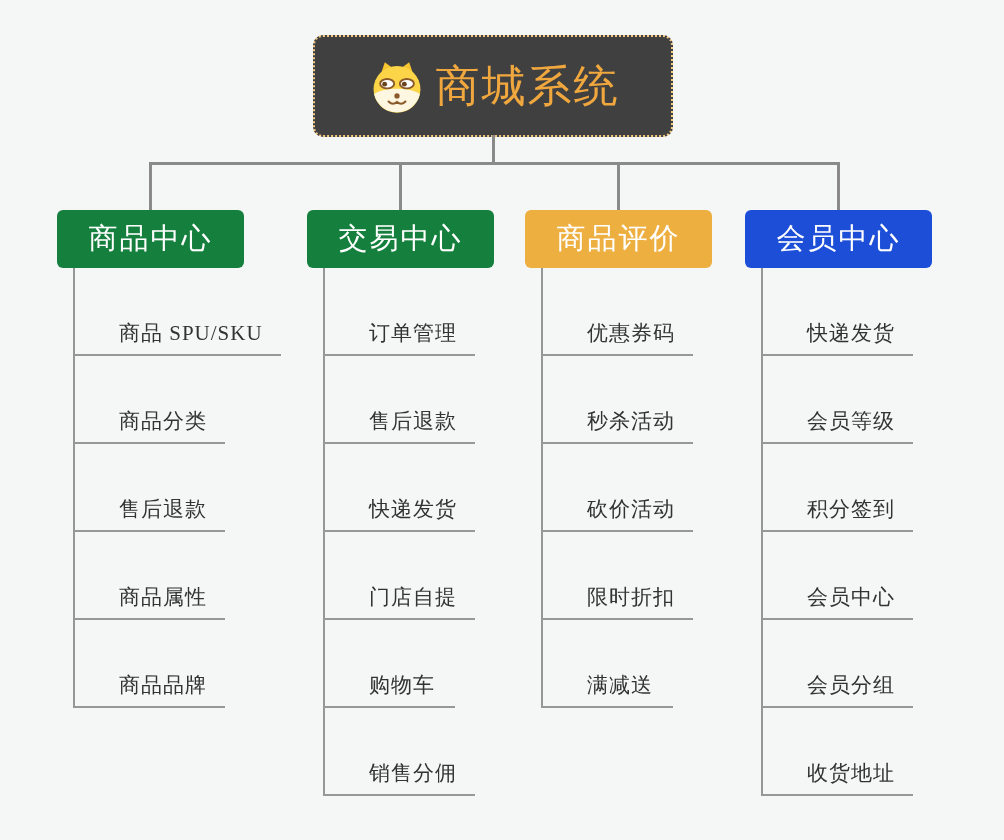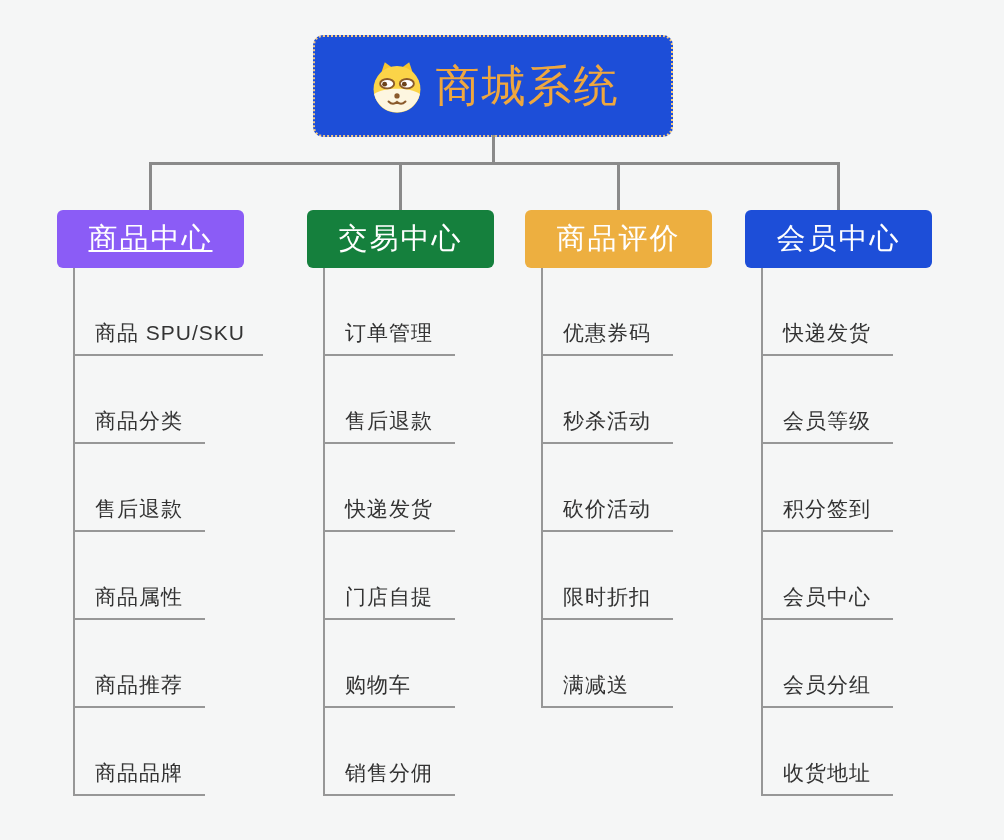--- a/index.html
+++ b/index.html
@@ -11,21 +11,21 @@
     position:relative;
     width:1004px;height:840px;
     background:#f5f6f6;
     overflow:hidden;
   }
 
   
   .root-node{
     position:absolute;left:313px;top:35px;
     width:360px;height:102px;
-    background:#1d4ed8;
+    background:#404040;
     border:2px dotted #f3c983;
     border-radius:10px;
     box-sizing:border-box;
     display:flex;align-items:center;justify-content:center;
     gap:9px;
   }
   .root-title{
     font-size:44px;
     letter-spacing:2px;
     color:#efa73e;
@@ -58,26 +58,27 @@
     margin-left:16px;
     border-left:2px solid #979797;
     width:max-content;
   }
   .child{
     box-sizing:border-box;
     height:88px;
     width:max-content;
     min-width:130px;
     display:flex;align-items:flex-end;
-    padding:0 18px 7px 20px;
+    padding:0 18px 7px 44px;
     border-bottom:2px solid #979797;
     font-size:21px;
     letter-spacing:1px;
     color:#333333;
     white-space:nowrap;
+    font-family:Liberation Serif, serif;
   }
 </style>
 </head>
 <body>
 
 <div class="stage">
 
   <div class="root-node" style="border-color: rgb(243, 201, 131);">
     <svg class="root-icon" viewBox="0 0 64 60" aria-hidden="true">
       <path d="M13 22 L19 4 L31 13 Z" fill="#f6c52f"></path>
@@ -95,27 +96,26 @@
   </div>
 
   <div class="line root-drop"></div>
   <div class="line bus"></div>
   <div class="line drop drop-1"></div>
   <div class="line drop drop-2"></div>
   <div class="line drop drop-3"></div>
   <div class="line drop drop-4"></div>
 
   <div class="branch branch-1">
-    <div class="branch-node" style="background-color: #8b5cf6; text-decoration: underline;">商品中心</div>
+    <div class="branch-node" style="background-color: #15803d;">商品中心</div>
     <div class="children">
       <div class="child">商品 SPU/SKU</div>
       <div class="child">商品分类</div>
       <div class="child">售后退款</div>
       <div class="child">商品属性</div>
-      <div class="child">商品推荐</div>
       <div class="child">商品品牌</div>
     </div>
   </div>
 
   <div class="branch branch-2">
     <div class="branch-node" style="background-color: #15803d;">交易中心</div>
     <div class="children">
       <div class="child">订单管理</div>
       <div class="child">售后退款</div>
       <div class="child">快递发货</div>

